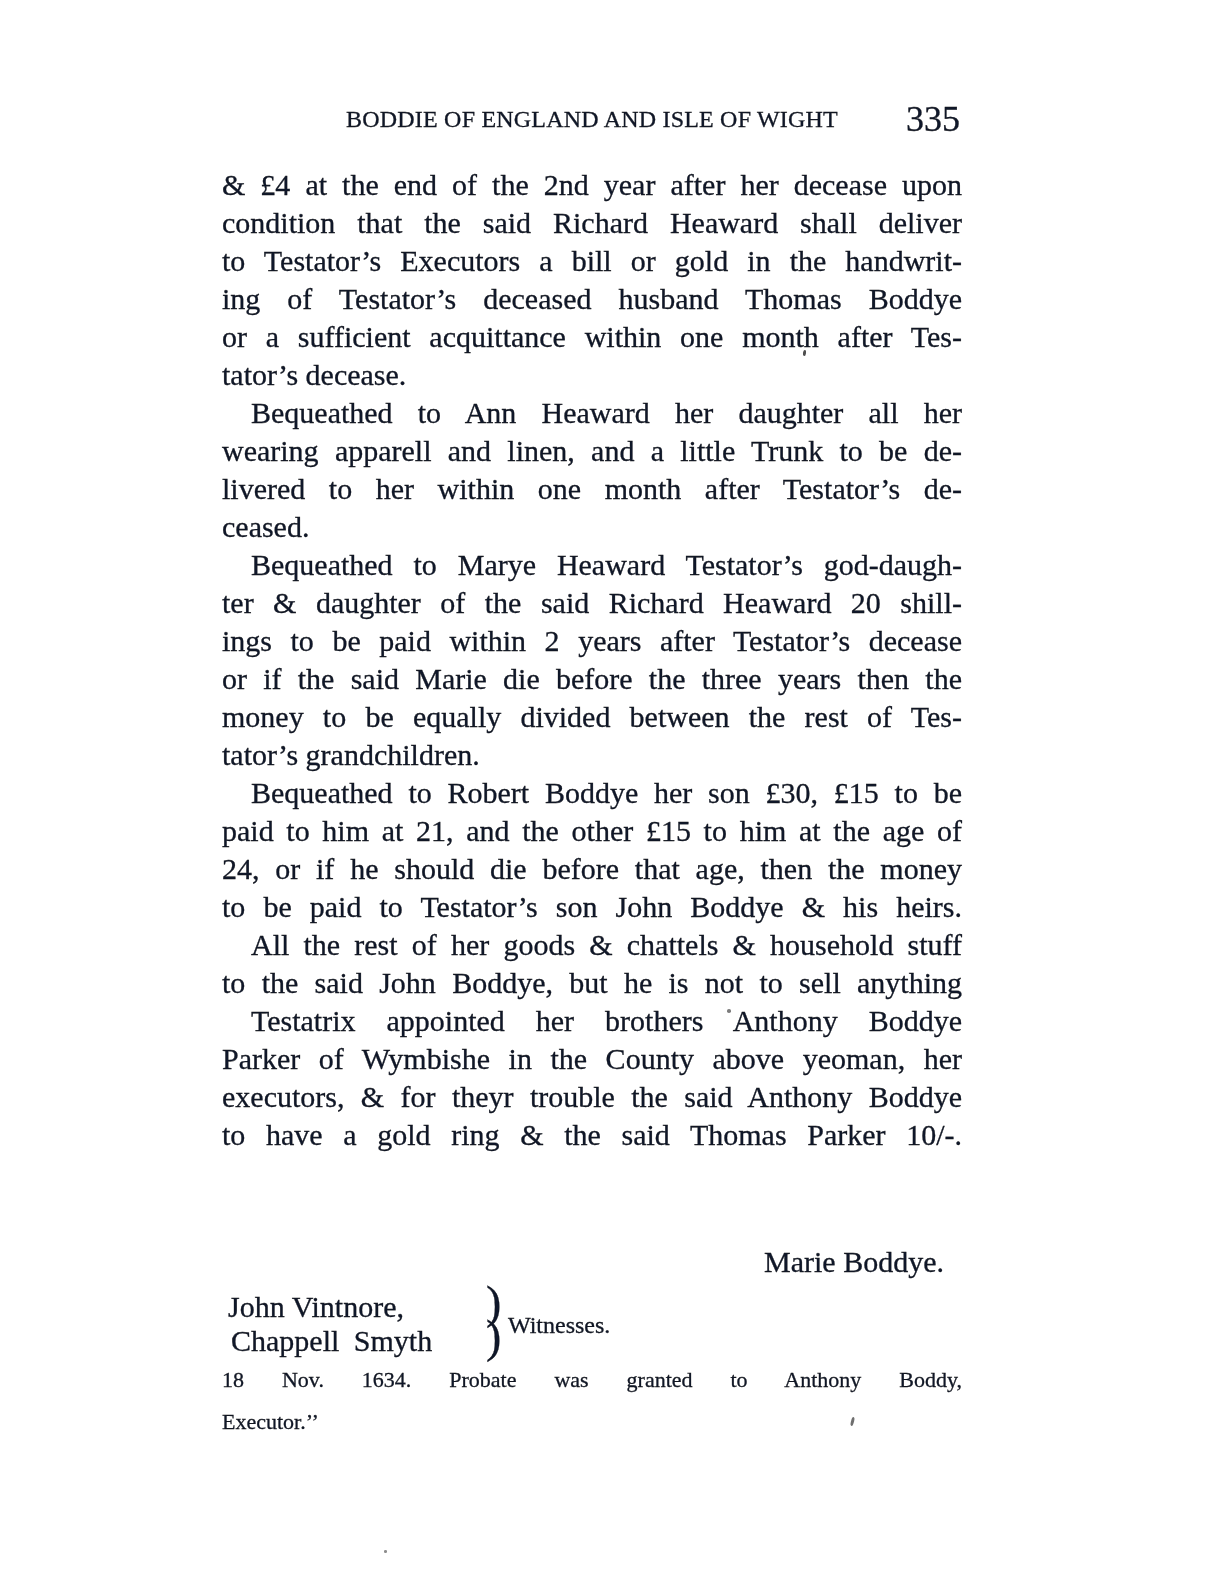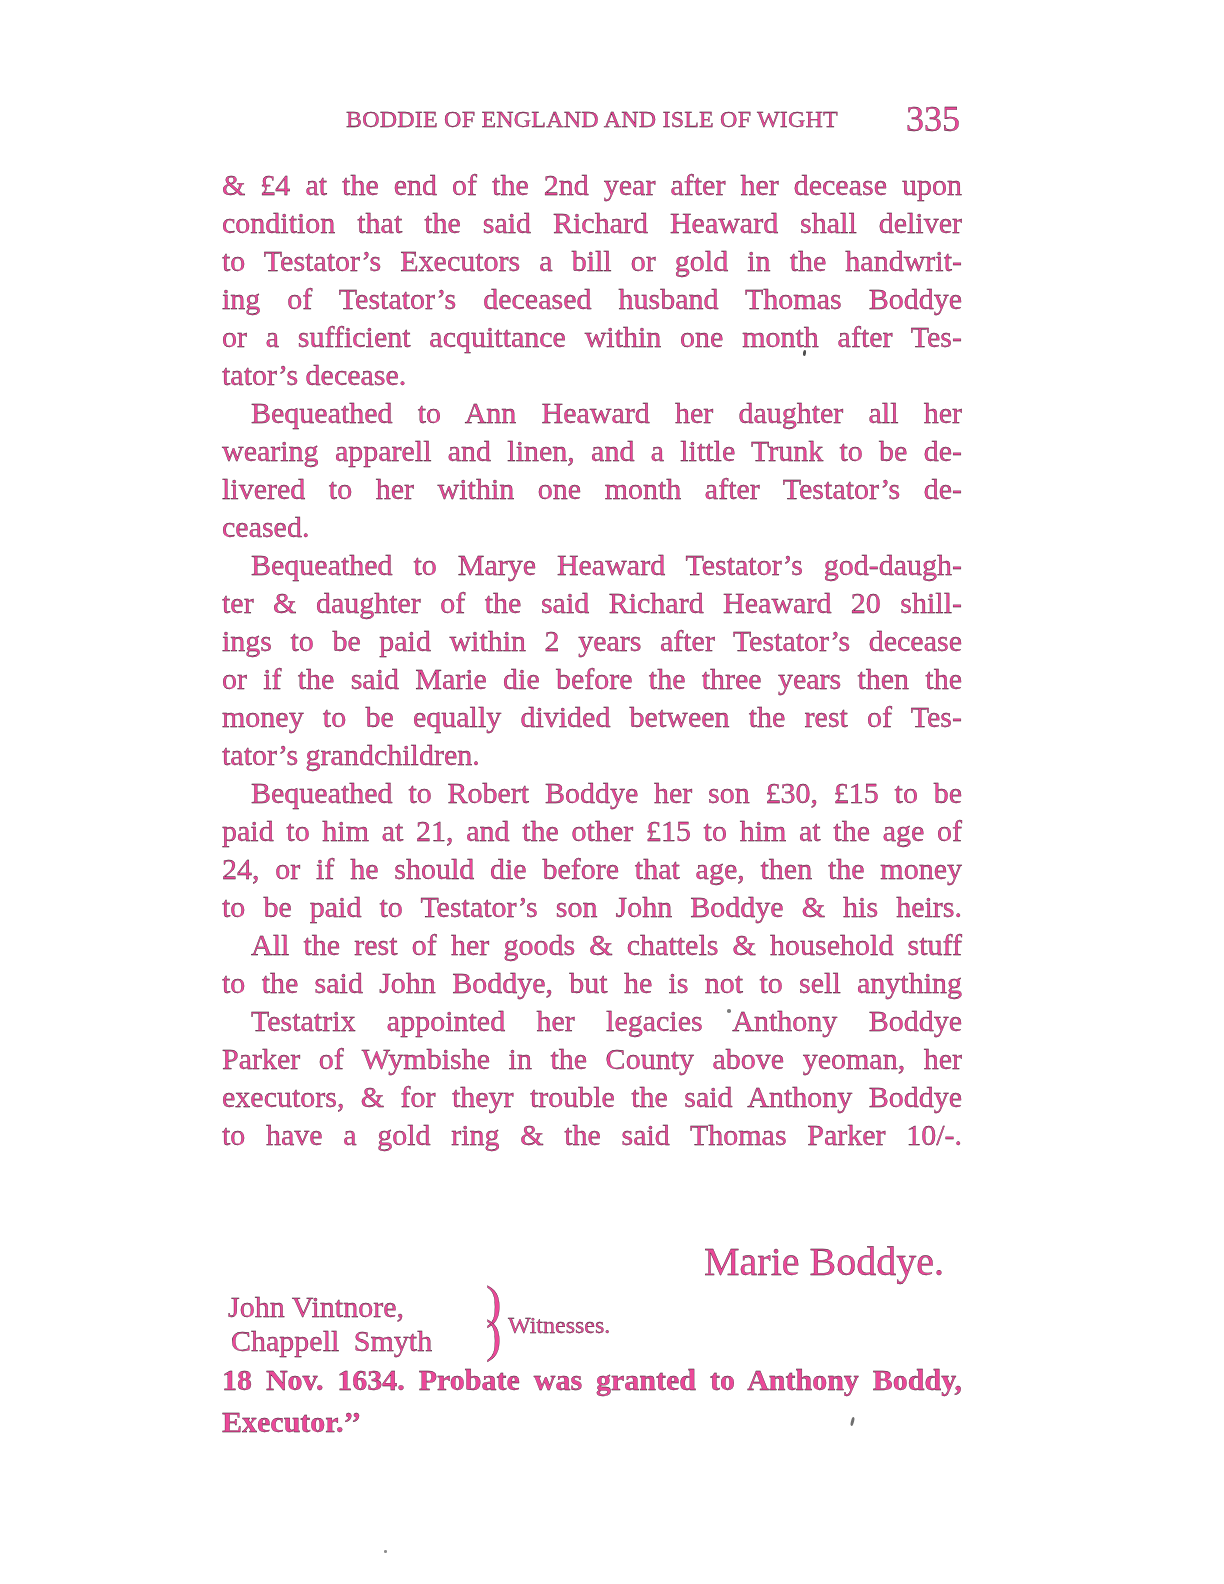--- a/index.html
+++ b/index.html
@@ -2,21 +2,21 @@
 <html><head>
 <meta charset="utf-8">
 <style>
   html, body { margin: 0; padding: 0; background: #ffffff; }
   .page {
     position: relative;
     width: 1224px;
     height: 1584px;
     background: #ffffff;
     font-family: "Liberation Serif", "DejaVu Serif", serif;
-    color: #ec4899;
+    color: #0f172a;
     -webkit-text-stroke: 0.3px #141414;
     overflow: hidden;
   }
   .header {
     position: absolute;
     left: 222px;
     top: 104px;
     width: 740px;
     height: 32px;
   }
@@ -50,21 +50,21 @@
   .line.endleft { text-align-last: left; }
   .line.indent { text-indent: 29px; }
   .signature {
     position: absolute;
     left: 222px;
     top: 1243px;
     width: 740px;
     box-sizing: border-box;
     padding-right: 18px;
     text-align: right;
-    font-size: 40px;
+    font-size: 30px;
     line-height: 38px;
   }
   .wname {
     position: absolute;
     font-size: 30px;
     line-height: 34px;
     white-space: nowrap;
   }
   .wname.n1 { left: 228px; top: 1290px; }
   .wname.n2 { left: 231px; top: 1324px; word-spacing: 7px; }
@@ -84,23 +84,22 @@
     line-height: 38px;
     white-space: nowrap;
   }
   .probate {
     position: absolute;
     left: 222px;
     top: 1359px;
     width: 740px;
   }
   .probate .pline {
-    font-size: 30px;
+    font-size: 22px;
     line-height: 42px;
-    font-weight: bold;
   }
   .probate .pline.justify { text-align: justify; text-align-last: justify; }
   .speck { position: absolute; background: #7d7d7d; border-radius: 45%; }
   .speck.s1 { left: 727px; top: 1009px; width: 4px; height: 4px; }
   .speck.s2 { left: 851px; top: 1417px; width: 3px; height: 9px; transform: rotate(14deg); background: #6f6f6f; }
   .speck.s3 { left: 384px; top: 1550px; width: 3px; height: 3px; background: #8d8d8d; }
   .speck.s4 { left: 803px; top: 350px; width: 3px; height: 6px; transform: rotate(8deg); background: #4f4f4f; }
 </style>
 </head>
 <body>
@@ -128,21 +127,21 @@
       <div class="line">ings to be paid within 2 years after Testator’s decease</div>
       <div class="line">or if the said Marie die before the three years then the</div>
       <div class="line">money to be equally divided between the rest of Tes-</div>
       <div class="line endleft">tator’s grandchildren.</div>
       <div class="line indent">Bequeathed to Robert Boddye her son £30, £15 to be</div>
       <div class="line">paid to him at 21, and the other £15 to him at the age of</div>
       <div class="line">24, or if he should die before that age, then the money</div>
       <div class="line">to be paid to Testator’s son John Boddye &amp; his heirs.</div>
       <div class="line indent">All the rest of her goods &amp; chattels &amp; household stuff</div>
       <div class="line">to the said John Boddye, but he is not to sell anything</div>
-      <div class="line indent">Testatrix appointed her legacies Anthony Boddye</div>
+      <div class="line indent">Testatrix appointed her brothers Anthony Boddye</div>
       <div class="line">Parker of Wymbishe in the County above yeoman, her</div>
       <div class="line">executors, &amp; for theyr trouble the said Anthony Boddye</div>
       <div class="line">to have a gold ring &amp; the said Thomas Parker 10/-.</div>
     </div>
 
   <div class="signature">Marie Boddye.</div>
 
   <div>
     <div class="wname n1">John Vintnore,</div>
     <div class="wname n2">Chappell Smyth</div>

